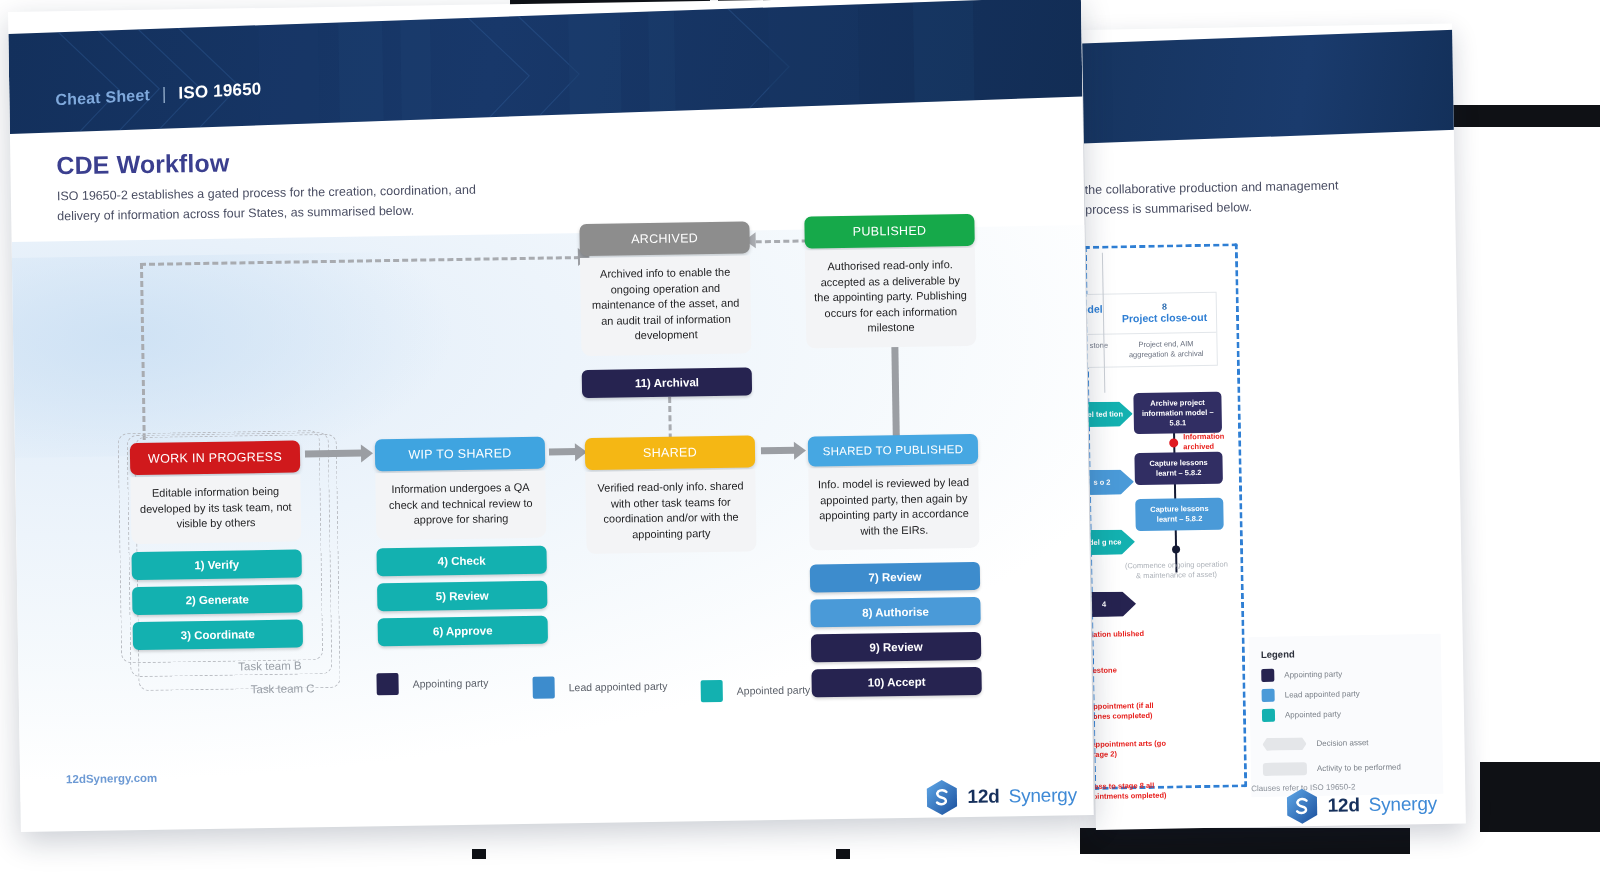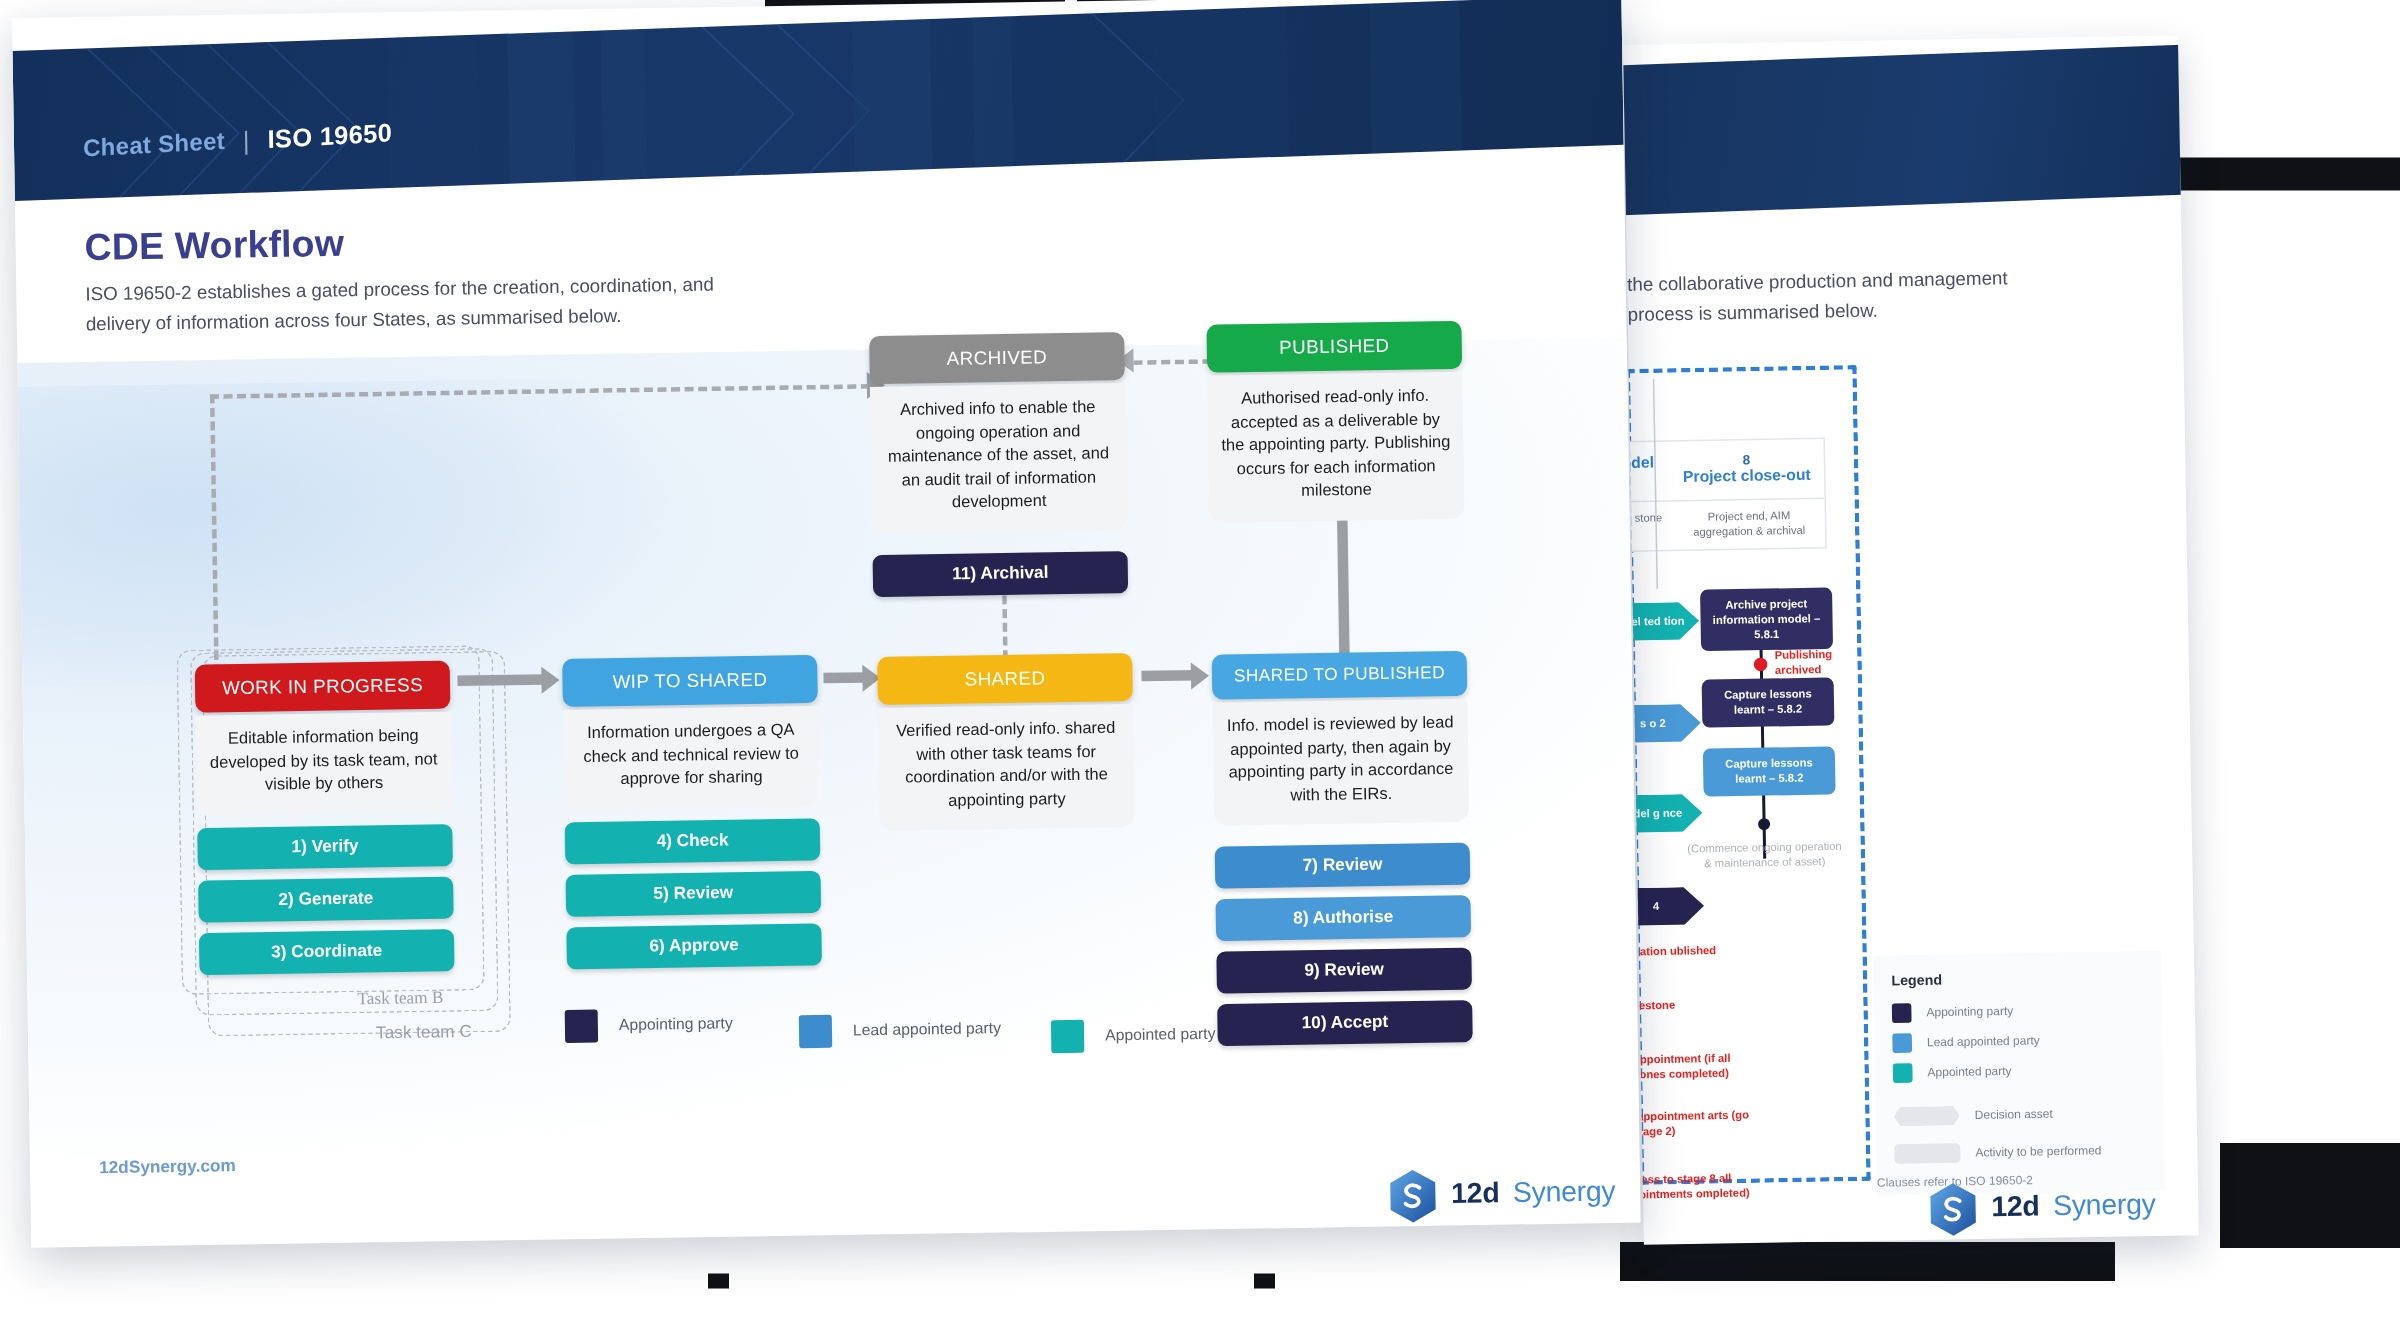--- a/index.html
+++ b/index.html
@@ -217,21 +217,21 @@
 
       <div class="chev" style="left:-6px;top:160px;background:#13b1b0;">odel ted tion</div>
       <div class="chev" style="left:-6px;top:228px;background:#4a9ad8;">s o 2</div>
       <div class="chev" style="left:-6px;top:288px;background:#13b1b0;">odel g nce</div>
       <div class="chev" style="left:-6px;top:350px;background:#262350;">4</div>
 
       <div class="mline" style="left:96px;top:180px;height:152px;"></div>
 
       <div class="mnode" style="left:57px;top:152px;background:#312e63;">Archive project information model – 5.8.1</div>
       <div class="mdot" style="left:92px;top:198px;"></div>
-      <div class="mred" style="left:106px;top:192px;width:60px;">Publishing archived</div>
+      <div class="mred" style="left:106px;top:192px;width:60px;">Information archived</div>
       <div class="mnode" style="left:57px;top:212px;background:#312e63;">Capture lessons learnt – 5.8.2</div>
       <div class="mnode" style="left:57px;top:258px;background:#4a9ad8;">Capture lessons learnt – 5.8.2</div>
       <div class="mdot-b" style="left:93px;top:305px;"></div>
       <div class="mgrey" style="left:42px;top:320px;">(Commence ongoing operation &amp; maintenance of asset)</div>
 
       <div class="mred" style="left:-4px;top:388px;width:82px;">formation ublished</div>
       <div class="mred" style="left:-4px;top:424px;width:70px;">nd ilestone</div>
       <div class="mred" style="left:-4px;top:460px;width:94px;">nd appointment (if all ilestones completed)</div>
       <div class="mred" style="left:-4px;top:498px;width:90px;">ext appointment arts (go to Stage 2)</div>
       <div class="mred" style="left:-4px;top:540px;width:88px;">rogress to stage 8 all appointments ompleted)</div>
@@ -342,21 +342,21 @@
 
       <div class="state" style="left:793px;top:12px;">
         <div class="chip" style="background:#16a94a;">PUBLISHED</div>
         <div class="desc">Authorised read-only info. accepted as a deliverable by the appointing party. Publishing occurs for each information milestone</div>
       </div>
 
       <div class="tt" style="left:120px;top:222px;width:200px;height:252px;"></div>
       <div class="tt" style="left:112px;top:220px;width:200px;height:240px;"></div>
       <div class="tt" style="left:103px;top:218px;width:200px;height:228px;"></div>
       <div class="tt-label" style="left:205px;top:424px;">Task team A</div>
-      <div class="tt-label" style="left:220px;top:447px;font-family:Liberation Serif, serif;">Task team B</div>
+      <div class="tt-label" style="left:220px;top:447px;">Task team B</div>
       <div class="tt-label" style="left:232px;top:470px;">Task team C</div>
 
       <div class="state" style="left:115px;top:228px;">
         <div class="chip" style="background:#d0191c;font-weight:400;">WORK IN PROGRESS</div>
         <div class="desc">Editable information being developed by its task team, not visible by others</div>
         <div class="steps">
           <div class="step" style="background:#13b1b0;">1) Verify</div>
           <div class="step" style="background:#13b1b0;">2) Generate</div>
           <div class="step" style="background:#13b1b0;">3) Coordinate</div>
         </div>

